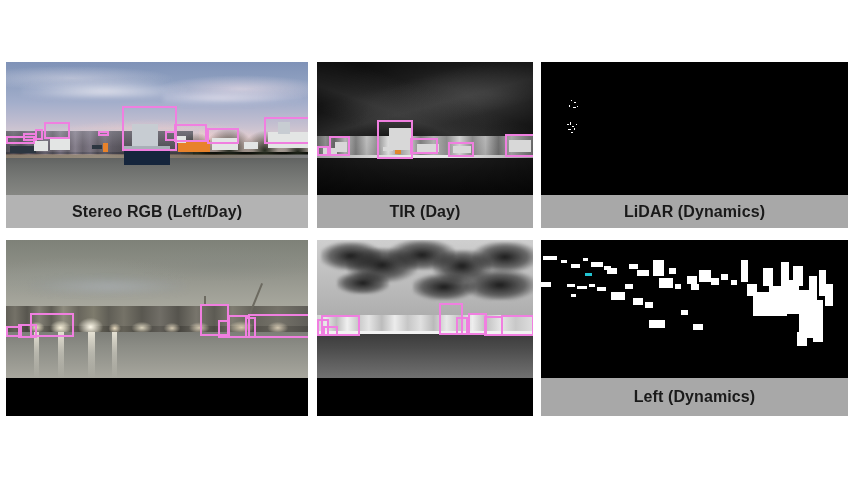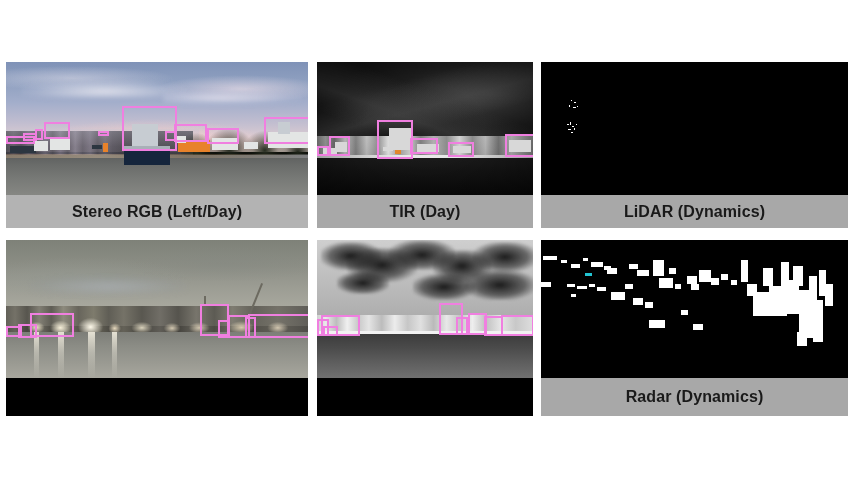--- a/index.html
+++ b/index.html
@@ -444,17 +444,17 @@
       <div class="radar-b" style="left:246px; top:40px; width:12px; height:34px;"></div>
       <div class="radar-b" style="left:252px; top:26px; width:10px; height:20px;"></div>
       <div class="radar-b" style="left:258px; top:50px; width:14px; height:48px;"></div>
       <div class="radar-b" style="left:268px; top:36px; width:8px;  height:30px;"></div>
       <div class="radar-b" style="left:272px; top:60px; width:10px; height:42px;"></div>
       <div class="radar-b" style="left:278px; top:30px; width:7px;  height:26px;"></div>
       <div class="radar-b" style="left:284px; top:44px; width:8px;  height:22px;"></div>
       <div class="radar-b" style="left:256px; top:92px; width:10px; height:14px;"></div>
     </div>
     <div class="caption-bar dark" style="height:38px;">
-      <span class="caption-text">Radar (Dynamics)</span>
+      <span class="caption-text">Left (Dynamics)</span>
     </div>
   </div>
 
 </div>
 
 </body></html>

